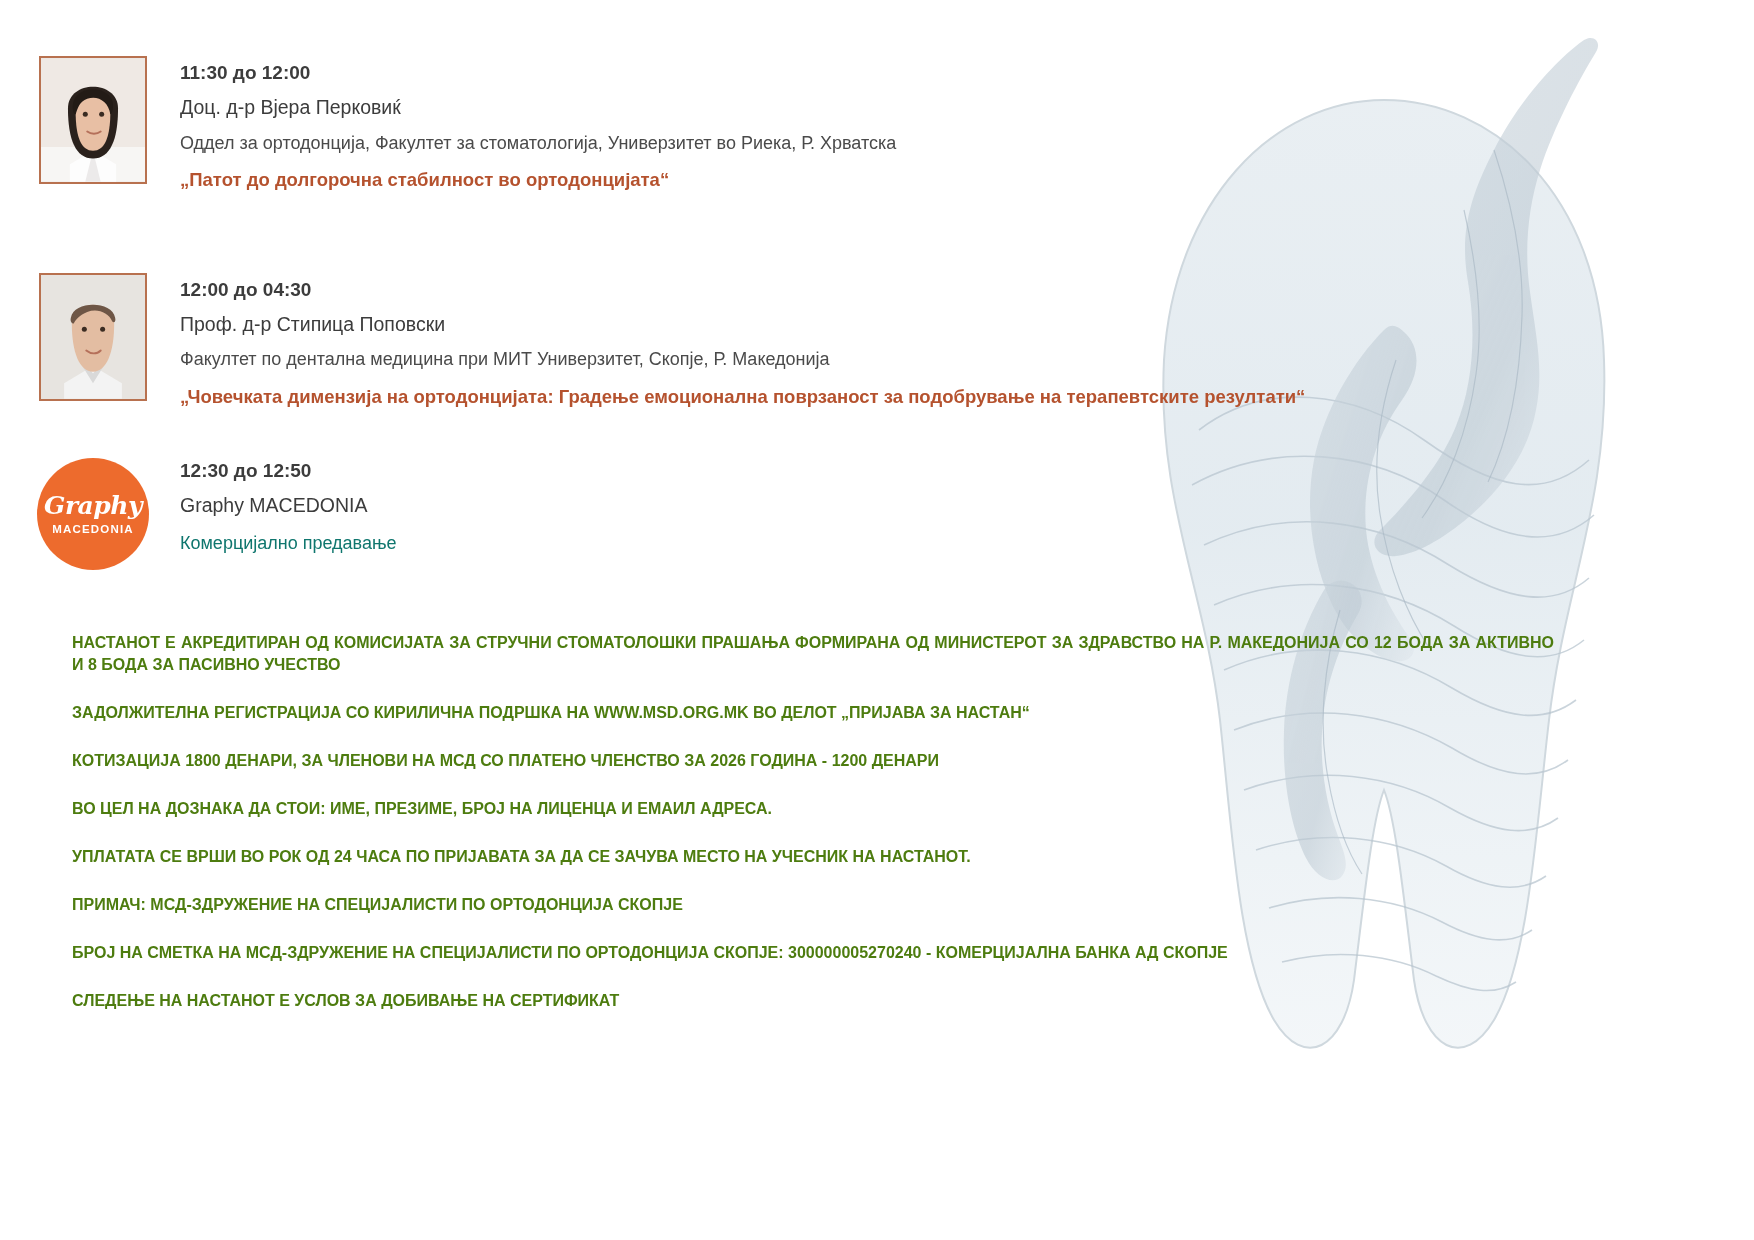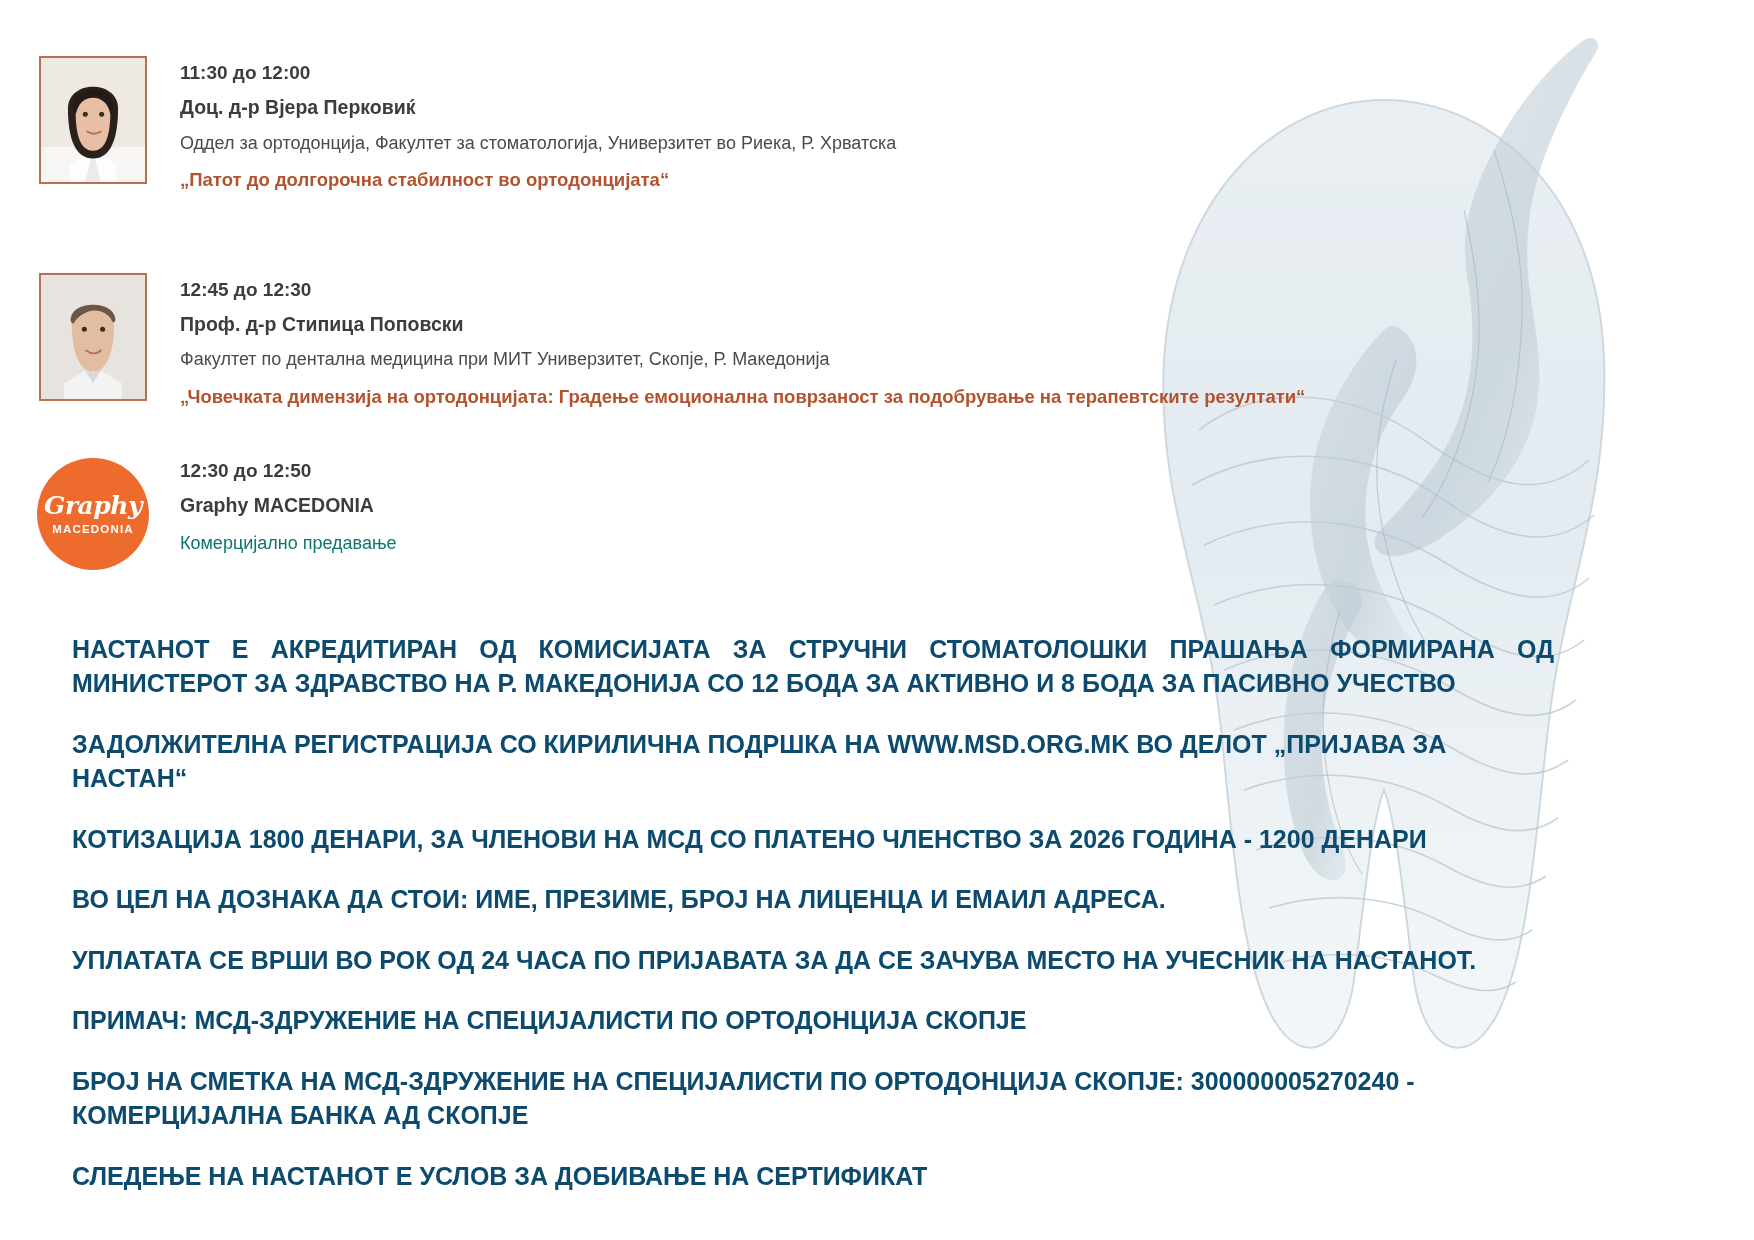--- a/index.html
+++ b/index.html
@@ -99,21 +99,21 @@
   }
 
   .time {
     font-size: 19px;
     font-weight: 700;
     color: #3c3c3c;
     line-height: 1.55;
   }
   .name {
     font-size: 19.5px;
-    font-weight: 700;
+    font-weight: 400;
     color: #3c3c3c;
     line-height: 1.7;
     margin-top: 4px;
   }
   .affil {
     font-size: 18px;
     color: #4a4a4a;
     line-height: 1.7;
     margin-top: 3px;
   }
@@ -131,23 +131,23 @@
     margin-top: 6px;
   }
 
   
   .notices {
     margin-top: 62px;
     padding-left: 72px;
     padding-right: 200px;
   }
   .notice {
-    font-size: 25px;
-    font-weight: 700;
-    color: #0c4a6e;
+    font-size: 16px;
+    font-weight: 700;
+    color: #4d7c0f;
     line-height: 1.38;
     margin-bottom: 26px;
   }
   .notice.justify {
     text-align: justify;
     text-justify: inter-word;
   }
   .notice:last-child { margin-bottom: 0; }
 </style>
 </head>
@@ -248,21 +248,21 @@
           <path d="M44 96 L54 112 L64 96 L60 94 L54 102 L48 94 Z" fill="#d9d9d9"></path>
           <path d="M32 50 C32 24 76 24 76 50 C76 80 68 100 54 100 C40 100 32 80 32 50 Z" fill="#e3bda2"></path>
           <path d="M31 44 C34 26 74 26 77 44 C78 48 76 50 74 48 C70 38 58 34 48 38 C40 41 36 46 34 50 C32 50 30 48 31 44 Z" fill="#6e5646"></path>
           <circle cx="45" cy="56" r="2.6" fill="#3b2c22"></circle>
           <circle cx="64" cy="56" r="2.6" fill="#3b2c22"></circle>
           <path d="M47 78 C52 82 58 82 62 78" stroke="#b5705a" stroke-width="2" fill="none" stroke-linecap="round"></path>
         </svg>
       </div>
     </div>
     <div class="info-col">
-      <div class="time">12:45 до 12:30</div>
+      <div class="time">12:00 до 04:30</div>
       <div class="name">Проф. д-р Стипица Поповски</div>
       <div class="affil">Факултет по дентална медицина при МИТ Универзитет, Скопје, Р. Македонија</div>
       <div class="title-talk">„Човечката димензија на ортодонцијата: Градење емоционална поврзаност за подобрување на терапевтските резултати“</div>
     </div>
   </div>
 
   <div class="speaker s3">
     <div class="photo-col">
       <div class="logo-badge">
         <span class="brand">Graphy</span>

